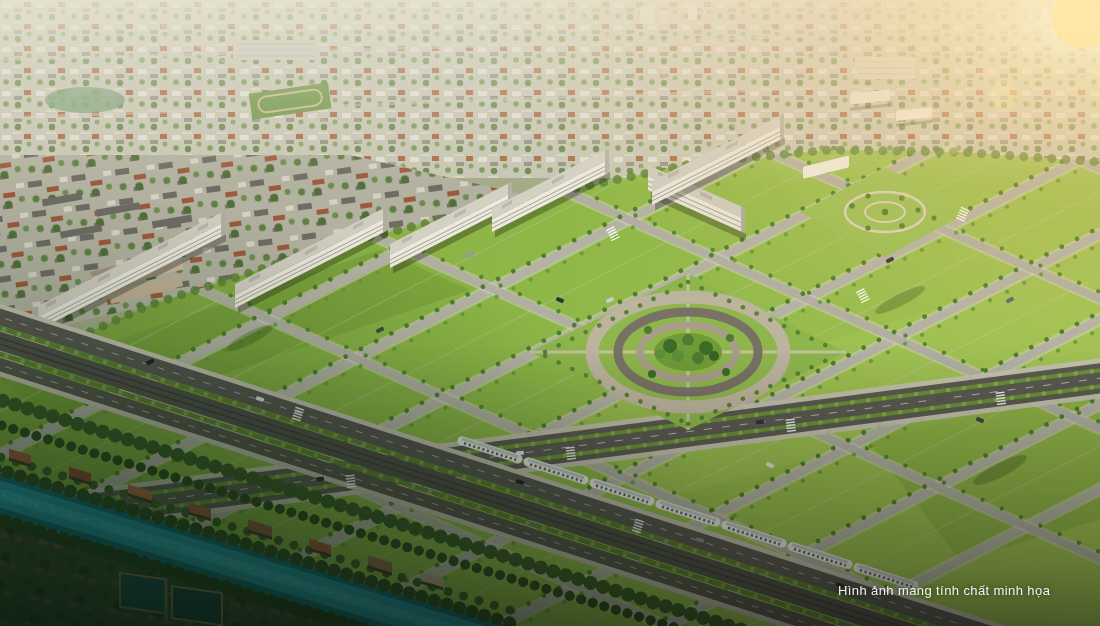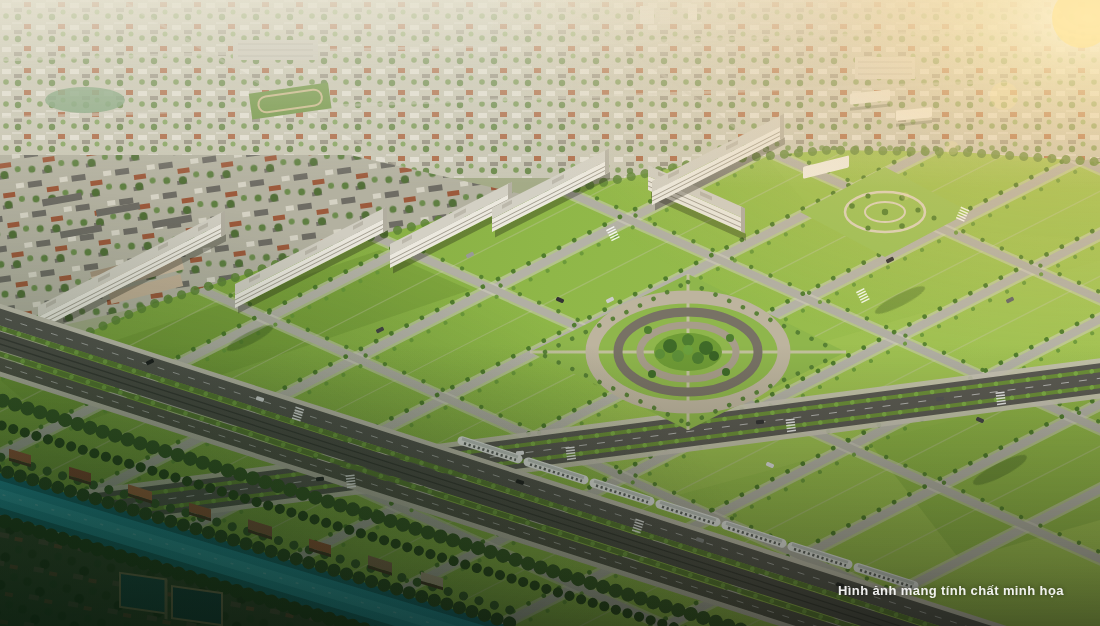--- a/index.html
+++ b/index.html
@@ -1,21 +1,21 @@
 <!DOCTYPE html>
 <html><head>
 <meta charset="utf-8">
 <style>
   html,body{margin:0;padding:0;background:#222;}
   .stage{position:relative;width:1100px;height:626px;overflow:hidden;
          background:#9fae7e;font-family:"Liberation Sans",sans-serif;}
   .stage svg{position:absolute;left:0;top:0;}
   .caption{position:absolute;left:838px;top:584px;font-size:13px;line-height:14px;
            color:rgba(255,255,255,0.92);letter-spacing:.4px;white-space:nowrap;
-           text-shadow:0 0 4px rgba(0,0,0,.45);font-weight:bold;}
+           text-shadow:0 0 4px rgba(0,0,0,.45);}
 </style>
 </head>
 <body>
 
 <div class="stage">
 <svg width="1100" height="626" viewBox="0 0 1100 626">
   <defs>
     <pattern id="cityTile" width="34" height="22" patternUnits="userSpaceOnUse">
       <rect width="34" height="22" fill="#c8c6b4"></rect>
       <rect x="2" y="3" width="9" height="5" fill="#e2dfd3"></rect>

